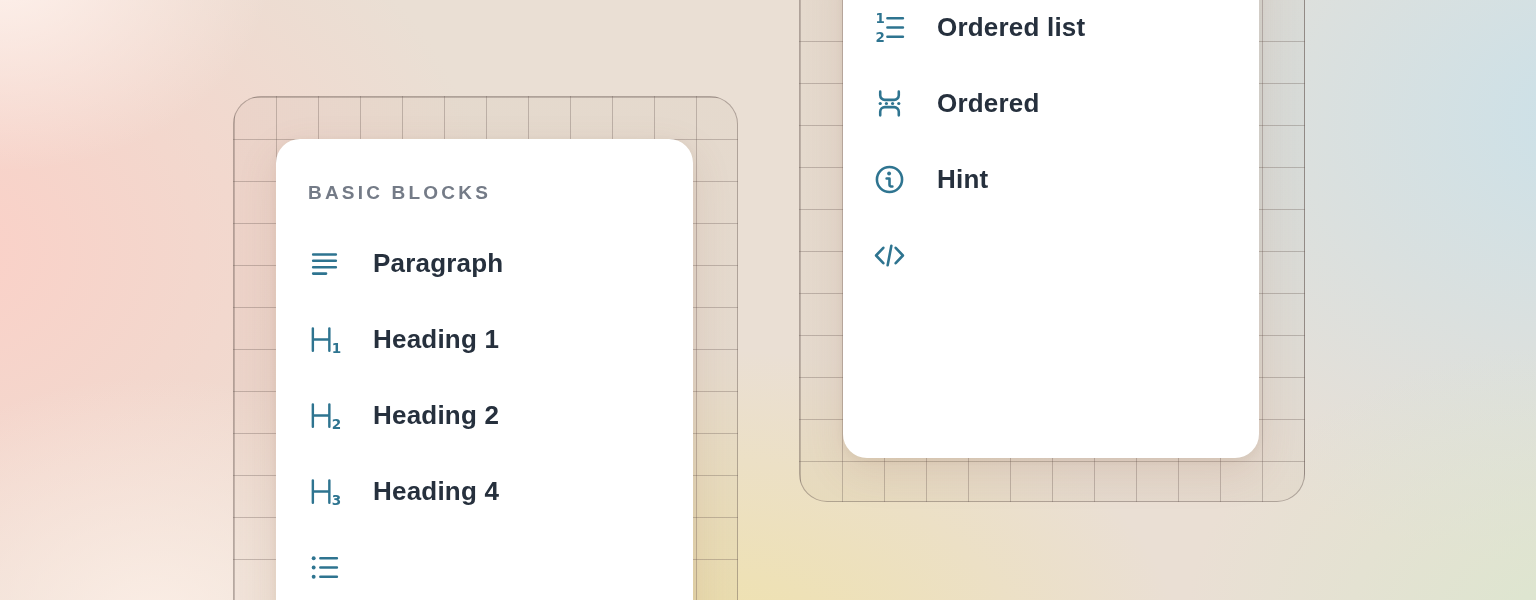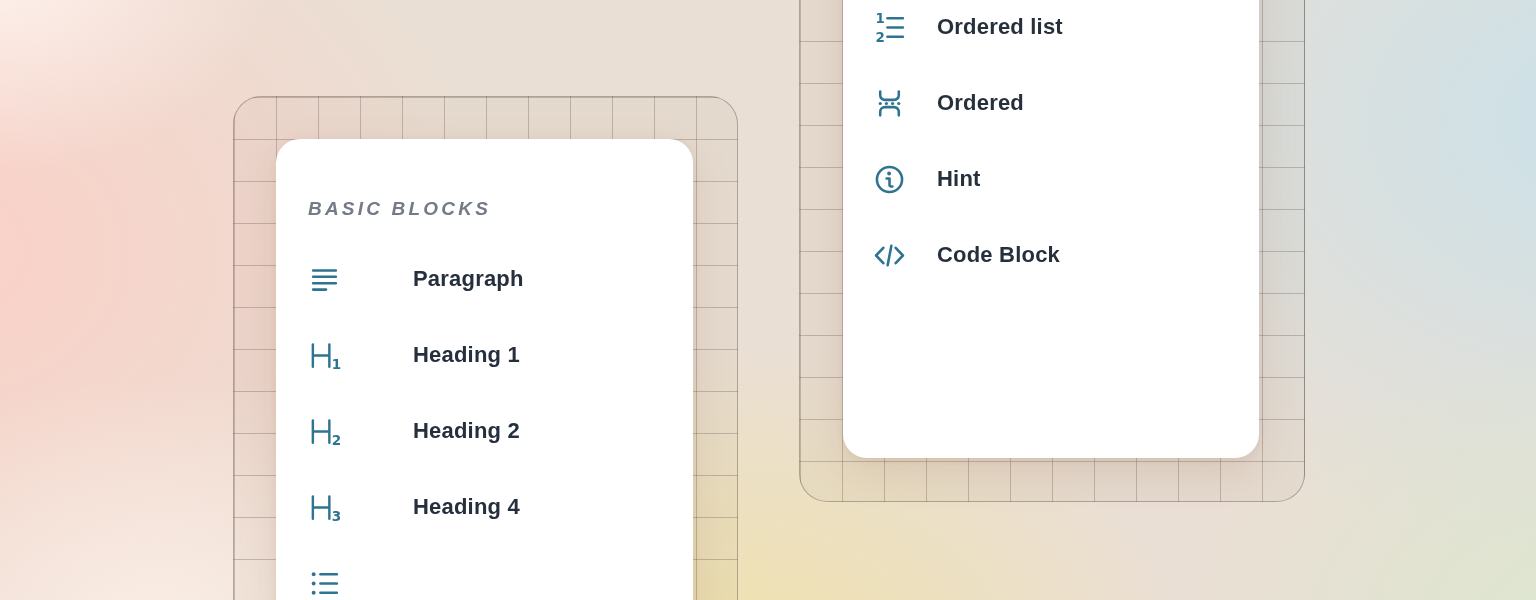--- a/index.html
+++ b/index.html
@@ -47,48 +47,47 @@
     border-radius:24px;
     box-shadow:0 14px 40px rgba(150,95,70,0.14), 0 2px 8px rgba(90,60,40,0.06);
   }
   .card.left-card{ left:276px; top:139px; width:417px; height:500px; }
   .card.right-card{ left:843px; top:-60px; width:416px; height:518px; }
 
   .left-card .card-inner{ padding:40px 0 0 0; }
   .right-card .card-inner{ padding:49px 0 0 0; }
 
   .section-label{
-    margin:16px 32px 18px 32px;
+    margin:0 32px 18px 32px;
     height:28px; line-height:28px;
     font-size:19px; font-weight:700;
     letter-spacing:3.2px;
     color:var(--section-label-text);
     white-space:nowrap;
-    font-style:italic;
   }
 
   .menu-item{
     height:76px;
     display:flex; align-items:center;
     cursor:pointer;
   }
-  .left-card  .menu-item{ padding:0 24px 0 32px;gap:40px; }
+  .left-card  .menu-item{ padding:0 24px 0 32px; }
   .right-card .menu-item{ padding:0 24px 0 30px; }
 
   .menu-item .icon{
     width:33px; height:33px; flex:0 0 33px;
     color:var(--icon-teal);
     display:inline-flex; align-items:center; justify-content:center;
   }
   .left-card  .menu-item .icon{ margin-right:32px; }
   .right-card .menu-item .icon{ margin-right:31px; }
   .menu-item .icon svg{ width:100%; height:100%; display:block; }
 
   .menu-item .label{
-    font-size:22px; font-weight:700;
+    font-size:26px; font-weight:700;
     color:var(--item-text);
     letter-spacing:0.2px;
     white-space:nowrap;
   }
 </style>
 </head>
 <body>
 
 <div class="stage">
 
@@ -207,19 +206,18 @@
           <div class="menu-item">
             <span class="icon">
               <svg viewBox="0 0 32 32">
                 <g fill="none" stroke="currentColor" stroke-width="2.5" stroke-linecap="round" stroke-linejoin="round">
                   <path d="M10 8.5 L3 16 L10 23.5"></path>
                   <path d="M22 8.5 L29 16 L22 23.5"></path>
                   <path d="M17.8 6.5 L14.2 25.5"></path>
                 </g>
               </svg>
             </span>
-            <span class="label">Code Block</span>
           </div>
         </div>
     </div>
   </div>
 
 </div>
 
 </body></html>

